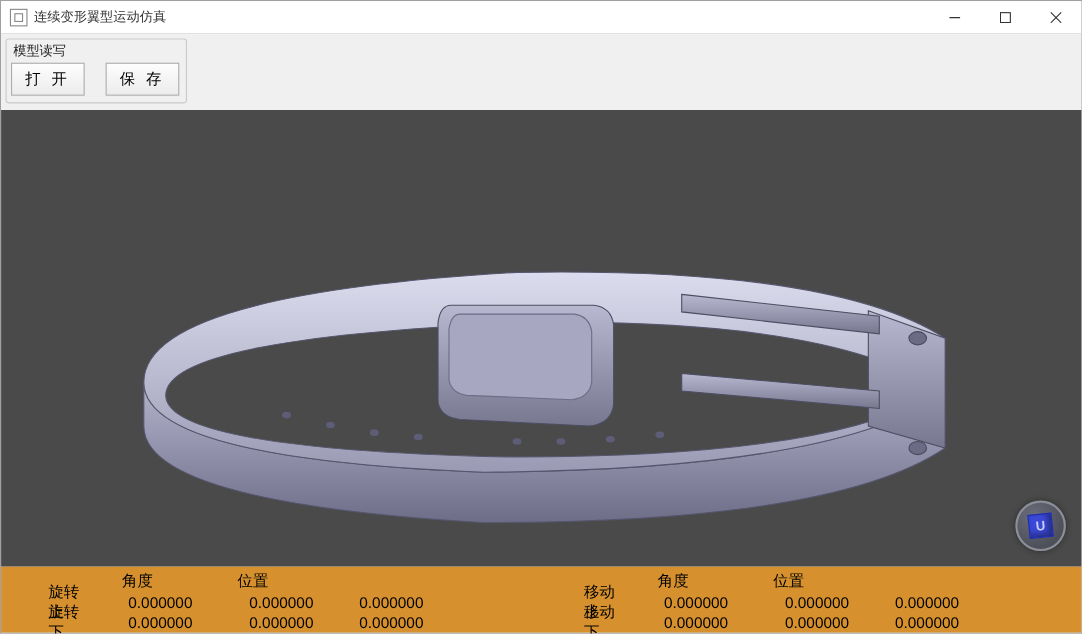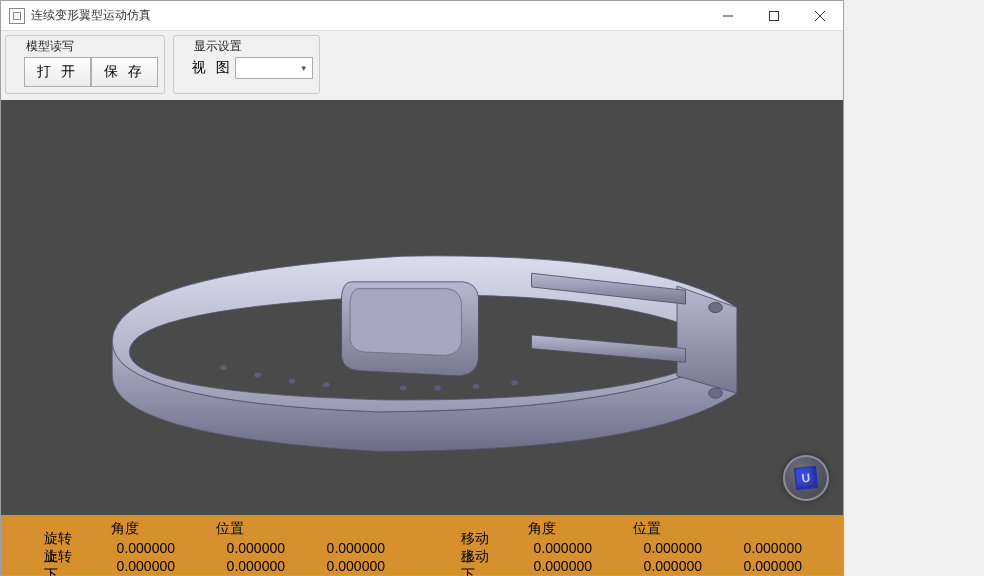--- a/index.html
+++ b/index.html
@@ -5,21 +5,21 @@
   * { box-sizing: border-box; }
   html, body {
     margin: 0; padding: 0;
     width: 984px; height: 576px;
     font-family: "Microsoft YaHei", "SimSun", sans-serif;
     font-size: 13px;
     background: #f0f0f0;
     overflow: hidden;
   }
   .window {
-    width: 844px; height: 576px;
+    width: 984px; height: 576px;
     background: #ffffff;
     border: 1px solid #a0a0a0;
     display: flex;
     flex-direction: column;
   }
   
   .titlebar {
     height: 30px;
     background: #ffffff;
     display: flex;
@@ -60,32 +60,32 @@
   
   .toolbar-area {
     background: #f0f0f0;
     padding: 4px 4px 6px 4px;
     display: flex;
     gap: 8px;
   }
   .group {
     border: 1px solid #c9c9c9;
     border-radius: 3px;
-    padding: 2px 6px 6px 18px;
+    padding: 2px 6px 6px 4px;
     background: #f0f0f0;
     position: relative;
   }
   .group-title {
     font-size: 12px;
     color: #222;
     padding: 0 2px 2px 2px;
   }
   .group-body {
     display: flex;
-    gap: 0;
+    gap: 19px;
     align-items: center;
   }
   .btn {
     background: linear-gradient(#fdfdfd,#ececec);
     border: 1px solid #adadad;
     padding: 5px 12px;
     font-size: 14px;
     letter-spacing: 3px;
     cursor: pointer;
     color: #000;
@@ -206,30 +206,20 @@
       </div>
     </div>
   </div>
 
   <div class="toolbar-area">
     <div class="group">
       <div class="group-title">模型读写</div>
       <div class="group-body">
         <button class="btn">打 开</button>
         <button class="btn">保 存</button>
-      </div>
-    </div>
-    <div class="group">
-      <div class="group-title">显示设置</div>
-      <div class="group-body">
-        <span class="view-label">视  图</span>
-        <div class="combo">
-          <span class="combo-text"></span>
-          <span class="combo-arrow">▾</span>
-        </div>
       </div>
     </div>
   </div>
 
   <div class="viewport">
     <svg class="model" viewBox="0 0 984 400">
       <defs>
         <linearGradient id="ring" x1="0" y1="0" x2="0" y2="1">
           <stop offset="0%" stop-color="#b4b4cc"></stop>
           <stop offset="55%" stop-color="#8d8da8"></stop>

